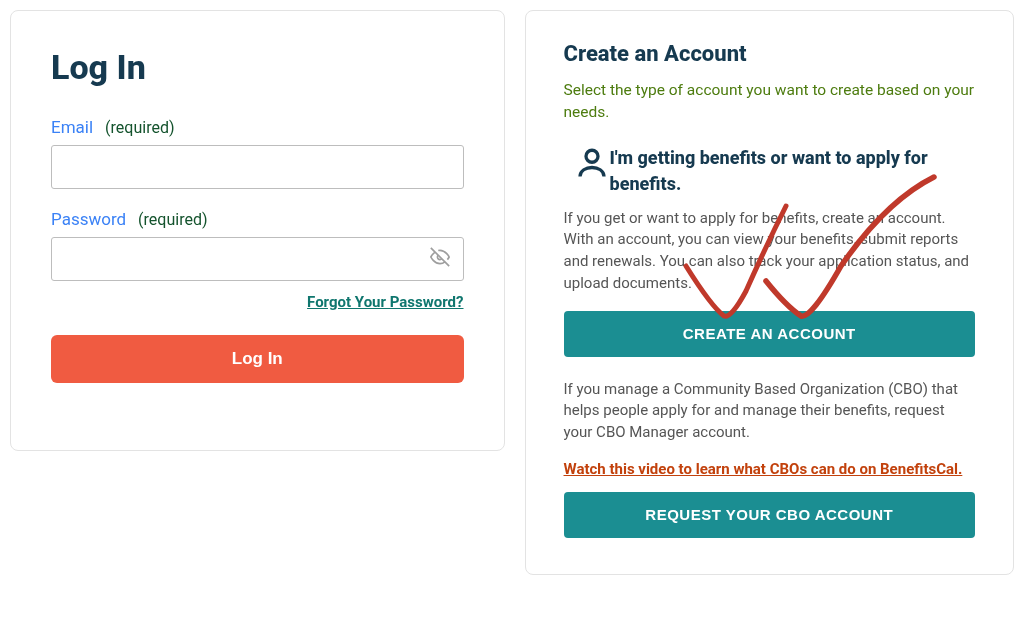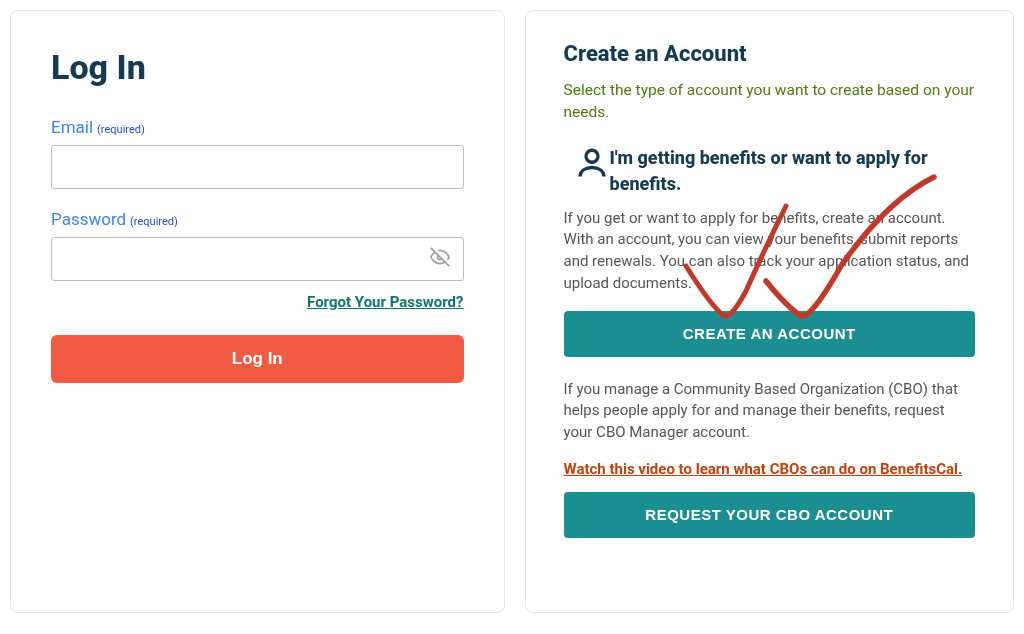--- a/index.html
+++ b/index.html
@@ -9,39 +9,39 @@
       padding: 10px;
       display: flex;
       gap: 20px;
     }
     .card {
       background: #fff;
       border: 1px solid #e3e3e3;
       border-radius: 8px;
       padding: 36px 40px;
     }
-    .login-card { width: 495px; height: 603px; }
+    .login-card { width: 495px; height: 441px; }
     .create-card { width: 490px; padding: 30px 38px 36px 38px; }
     .login-title {
       font-size: 34px;
       font-weight: 800;
       color: #163a50;
       margin-bottom: 30px;
     }
     .field-group { margin-bottom: 20px; }
     .field-label {
       font-size: 17px;
       color: #3b82f6;
       display: inline-block;
       margin-bottom: 8px;
     }
     .required-tag {
-      font-size: 11px;
-      color: #1d4ed8;
-      margin-left: 4px;
+      font-size: 16px;
+      color: #14532d;
+      margin-left: 12px;
     }
     .text-input {
       width: 100%;
       height: 44px;
       border: 1px solid #bdbdbd;
       border-radius: 3px;
       padding: 8px 12px;
       font-size: 16px;
     }
     .pw-wrap { position: relative; }

